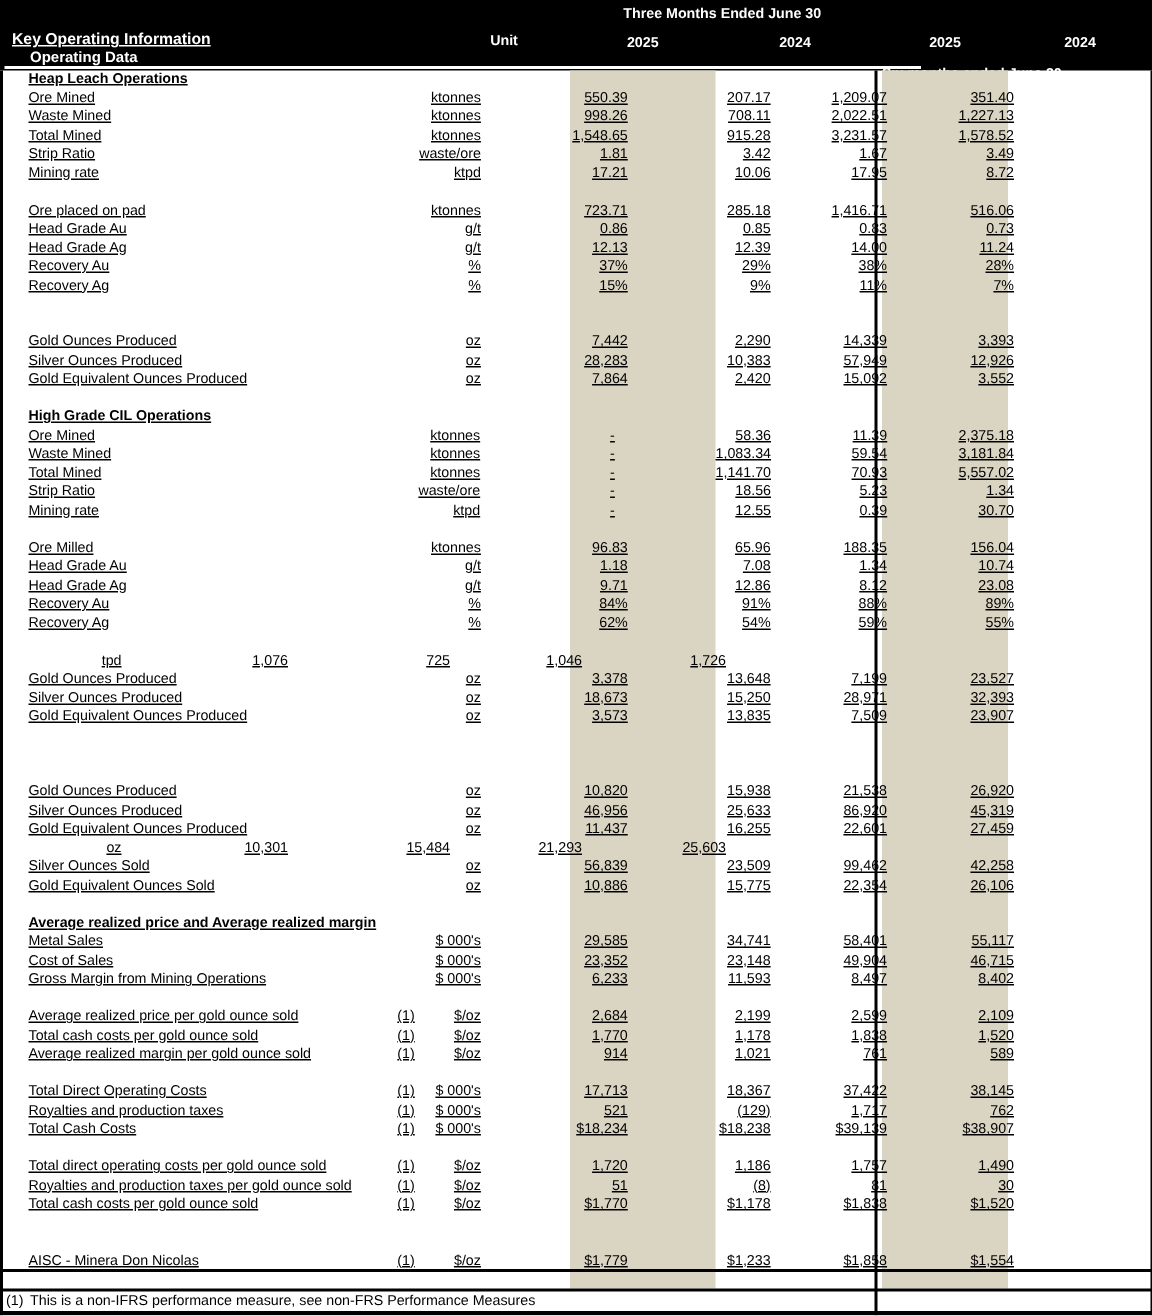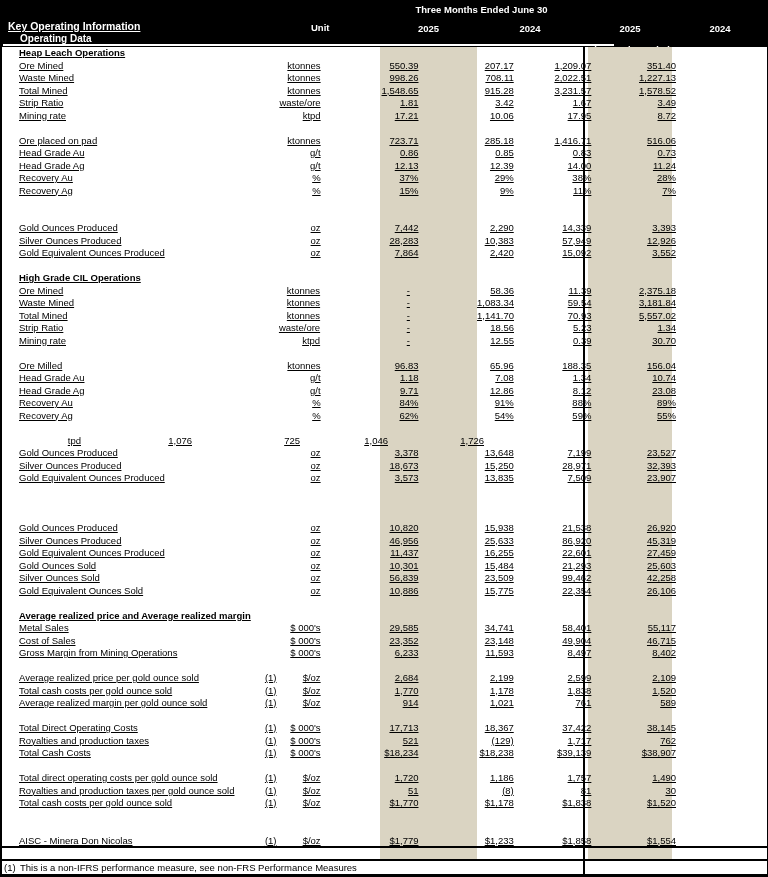--- a/index.html
+++ b/index.html
@@ -5,21 +5,21 @@
   html,body { margin:0; padding:0; background:#fff; }
   .page {
     position:relative; width:768px; height:877px; background:#ffffff;
     font-family:"Liberation Sans", sans-serif; font-size:9.5px; color:#000;
     overflow:hidden;
   }
   
   .hdr { position:absolute; left:0; top:0; width:768px; height:47px; background:#000; color:#fff; }
   .hdr .title   { position:absolute; left:8px;  top:20px; font-weight:bold; font-size:10.5px; white-space:nowrap;text-decoration:underline; }
   .hdr .subtitle{ position:absolute; left:20px; top:33px; font-weight:bold; font-size:10px; white-space:nowrap; }
-  .hdr .unit    { position:absolute; left:311px; top:22px; width:50px; text-align:left; font-weight:bold; }
+  .hdr .unit    { position:absolute; left:311px; top:22px; width:50px; text-align:center; font-weight:bold; }
   .hdr .g1 { position:absolute; left:380px; top:4px; width:203px; text-align:center; font-weight:bold; }
   .hdr .g2 { position:absolute; left:588px; top:4px; width:180px; text-align:left; font-weight:bold;margin-top:40px; }
   .hdr .y  { position:absolute; top:23px; text-align:center; font-weight:bold; }
   .y1 { left:380px; width:97px; }
   .y2 { left:477px; width:106px; }
   .y3 { left:588px; width:84px; }
   .y4 { left:672px; width:96px; }
   .hdr .underline { position:absolute; left:3px; top:44px; width:611px; height:2px; background:#fff; }
 
   
@@ -442,21 +442,20 @@
       <div class="r">
     <span class="c c-label">Gold Equivalent Ounces Produced</span>
     <span class="c c-fn"></span>
     <span class="c c-unit">oz</span>
     <span class="c c-v1">11,437</span>
     <span class="c c-v2">16,255</span>
     <span class="c c-v3">22,601</span>
     <span class="c c-v4">27,459</span>
   </div>
       <div class="r">
-    <span class="c c-label">Gold Ounces Sold</span>
     <span class="c c-fn"></span>
     <span class="c c-unit">oz</span>
     <span class="c c-v1">10,301</span>
     <span class="c c-v2">15,484</span>
     <span class="c c-v3">21,293</span>
     <span class="c c-v4">25,603</span>
   </div>
       <div class="r">
     <span class="c c-label">Silver Ounces Sold</span>
     <span class="c c-fn"></span>

